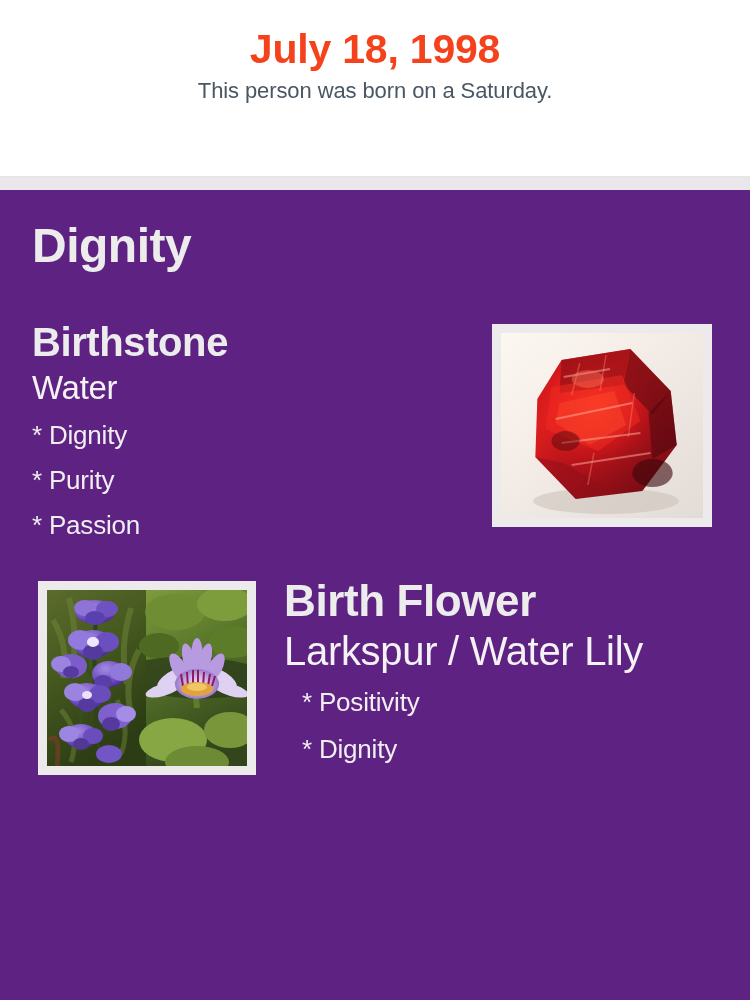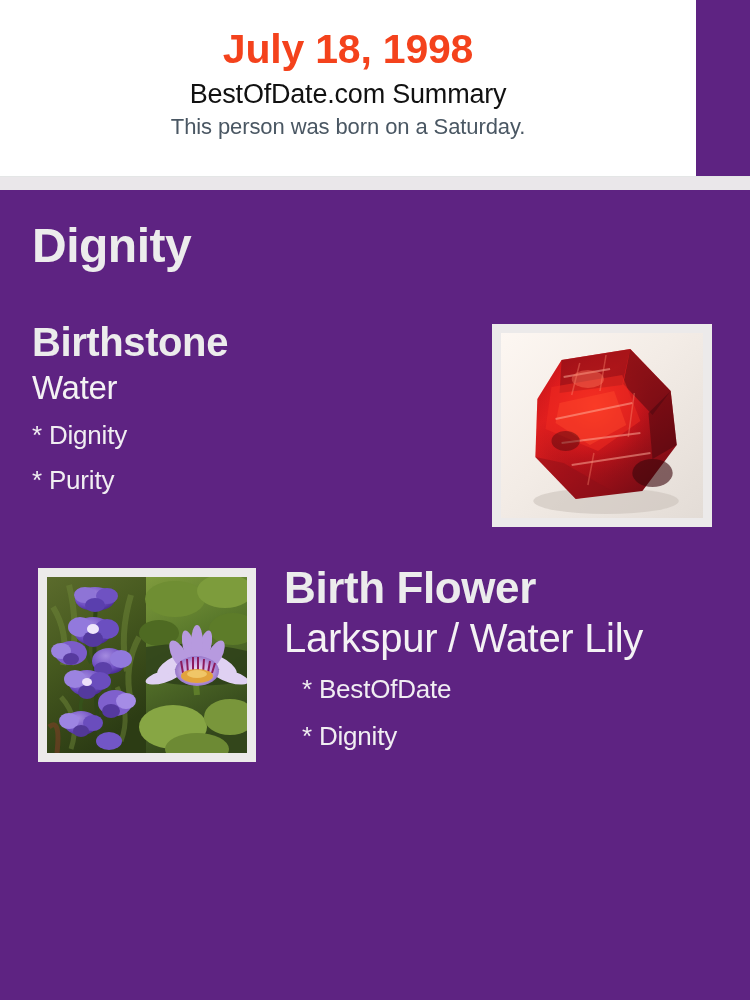--- a/index.html
+++ b/index.html
@@ -16,21 +16,21 @@
   .page {
     position: relative;
     width: 750px;
     height: 1000px;
     background: #5e2382;
   }
 
   
   .header {
     background: #ffffff;
-    width: 696px;
+    width: 750px;
     height: 176px;
     box-sizing: border-box;
     padding-top: 22px;
     text-align: center;
   }
   .header-date {
     color: #f4421c;
     font-size: 41px;
     font-weight: bold;
     line-height: 54px;
@@ -173,35 +173,35 @@
     line-height: 47px;
   }
 </style>
 </head>
 <body>
 
 <div class="page">
 
   <div class="header">
     <div class="header-date">July 18, 1998</div>
-    <div class="header-site">BestOfDate.com Summary</div>
     <div class="header-sub">This person was born on a Saturday.</div>
   </div>
   <div class="header-divider"></div>
 
   <div class="body-purple">
 
     <div class="zodiac-title">Dignity</div>
 
     <div class="stone-block">
       <div class="section-title">Birthstone</div>
       <div class="section-sub">Water</div>
       <div class="traits">
         <div class="trait">* Dignity</div>
         <div class="trait">* Purity</div>
+        <div class="trait">* Passion</div>
       </div>
 
       <div class="photo-frame frame-ruby">
         <div class="photo">
           <svg viewBox="0 0 200 185" preserveAspectRatio="none" width="100%" height="100%">
             <defs>
               <linearGradient id="bgG" x1="0" y1="0" x2="1" y2="1">
                 <stop offset="0%" stop-color="#fdf7f2"></stop>
                 <stop offset="45%" stop-color="#f3ece6"></stop>
                 <stop offset="100%" stop-color="#e3dcd6"></stop>
@@ -346,20 +346,20 @@
               <ellipse cx="150" cy="97" rx="10" ry="4" fill="#f0c667"></ellipse>
             </g>
           </svg>
         </div>
       </div>
 
       <div class="flower-text">
         <div class="section-title">Birth Flower</div>
         <div class="section-sub">Larkspur / Water Lily</div>
         <div class="traits">
-          <div class="trait">* BestOfDate</div>
+          <div class="trait">* Positivity</div>
           <div class="trait">* Dignity</div>
         </div>
       </div>
     </div>
 
   </div>
 </div>
 
 </body></html>

